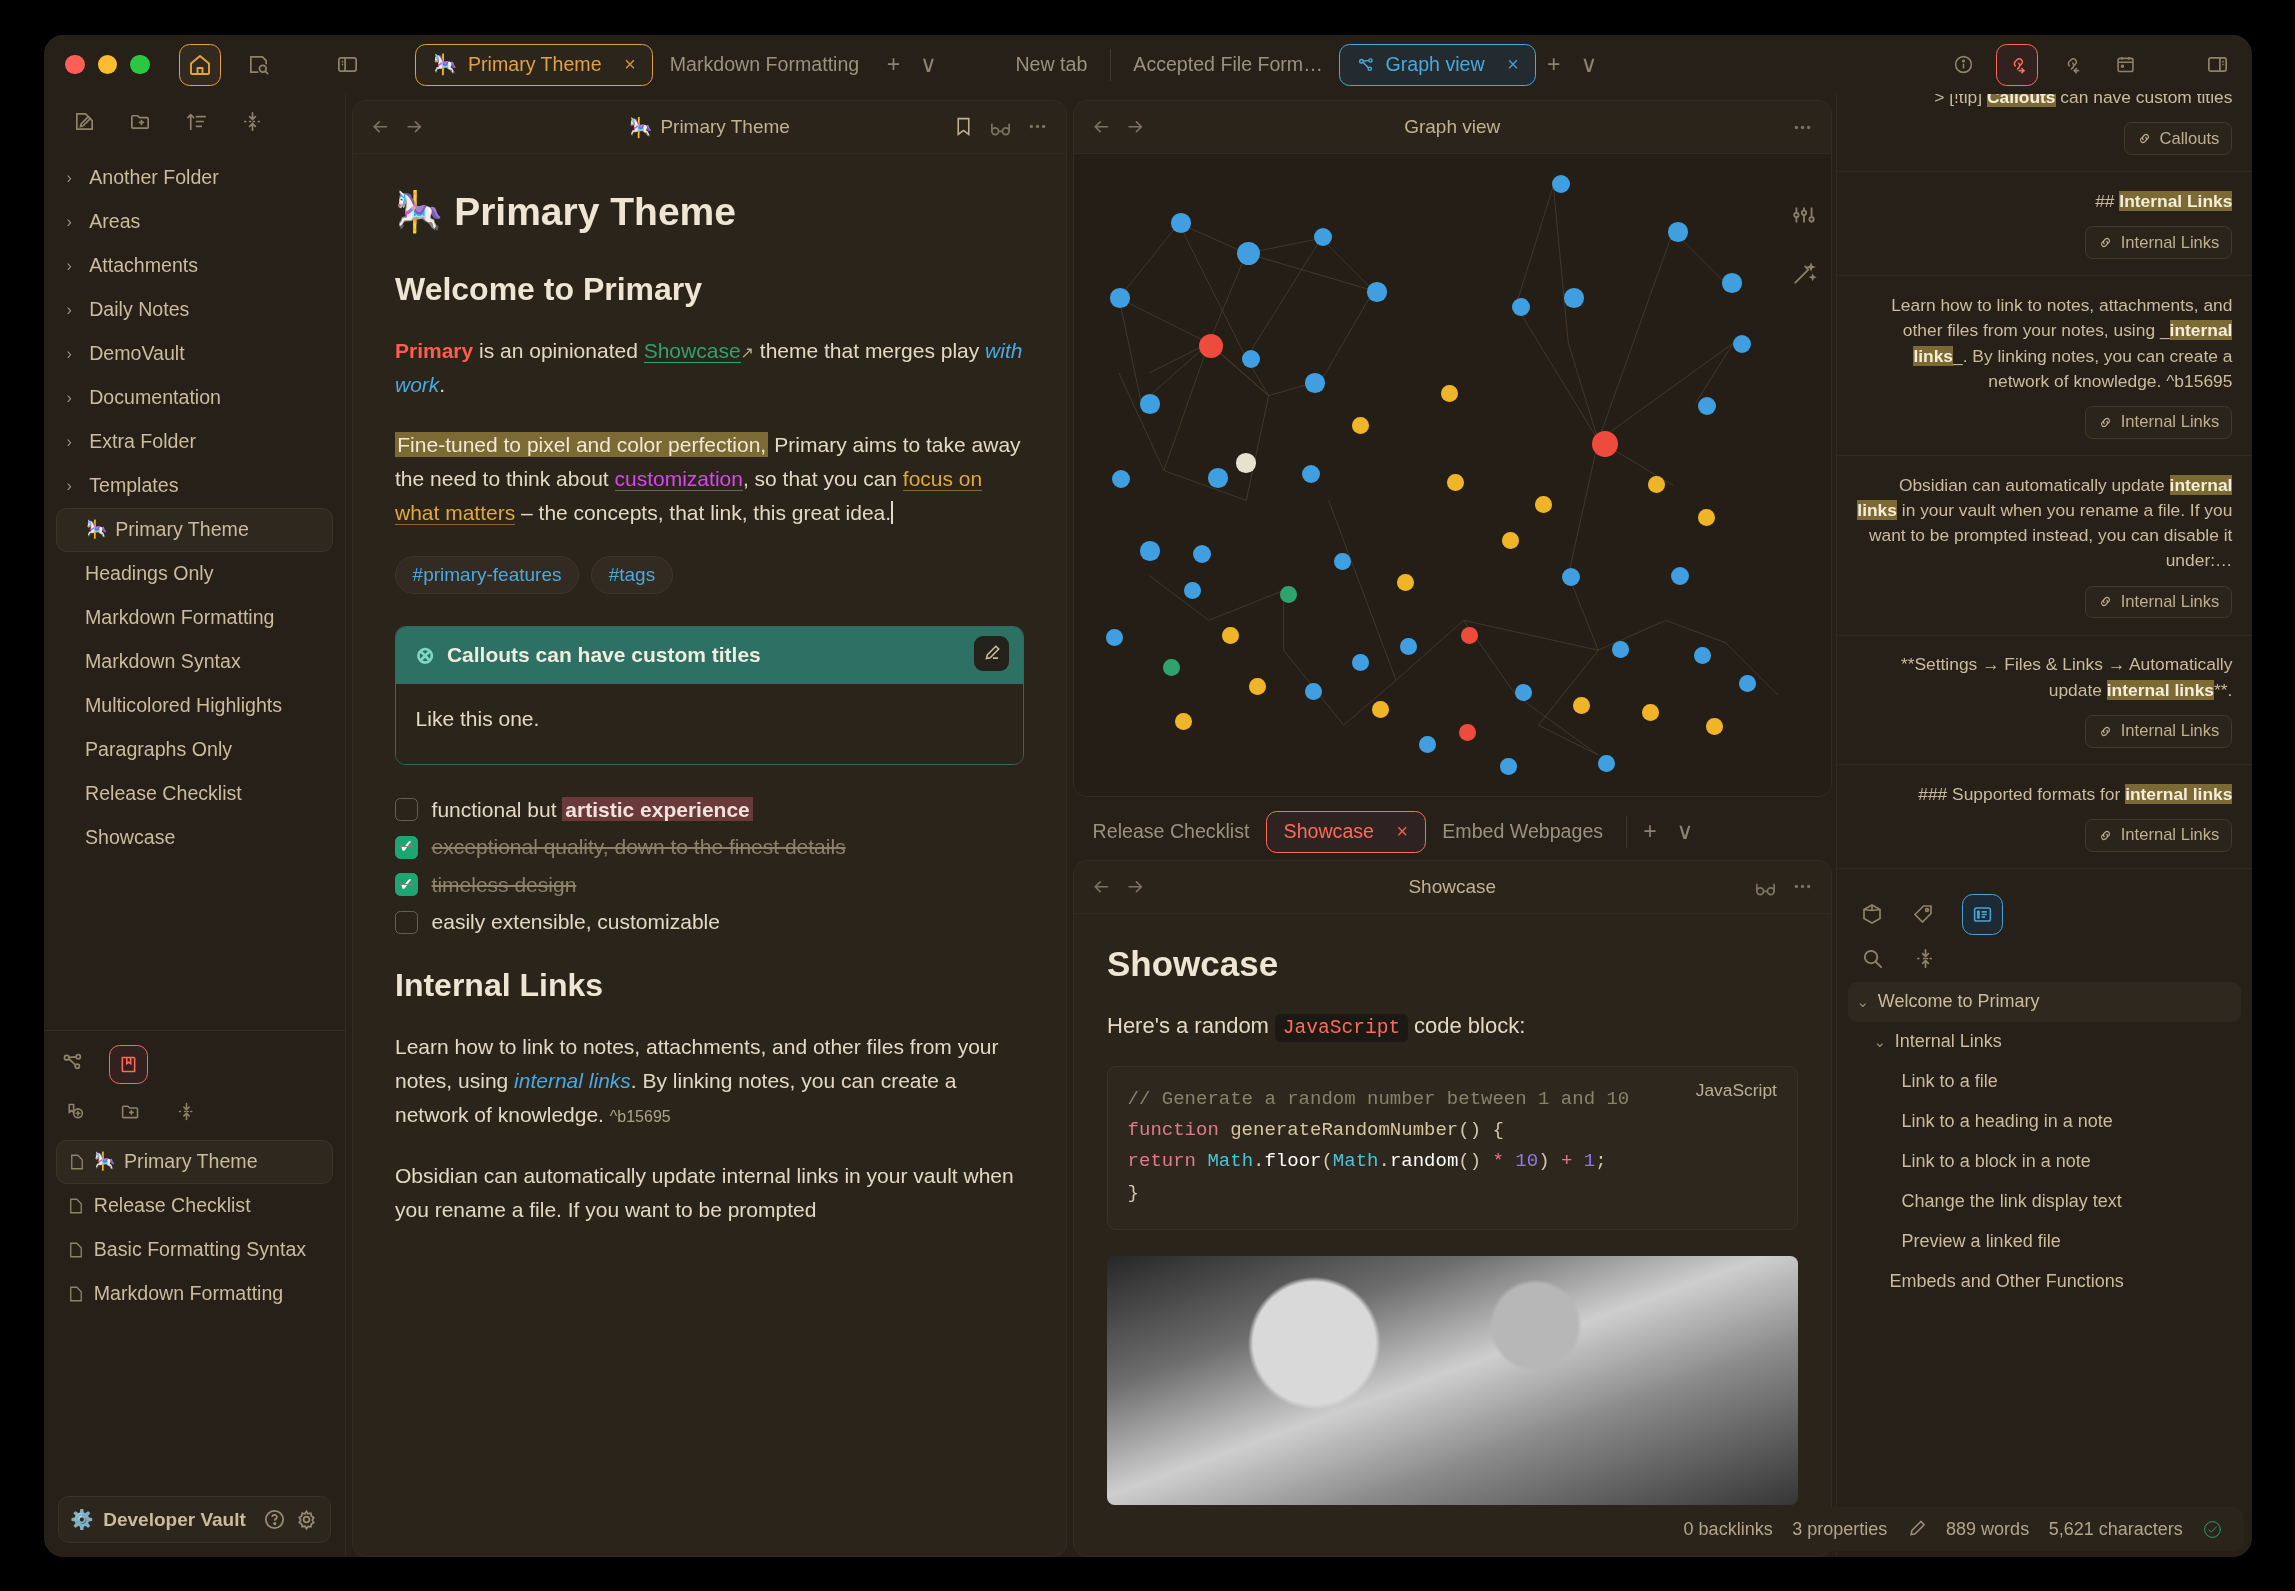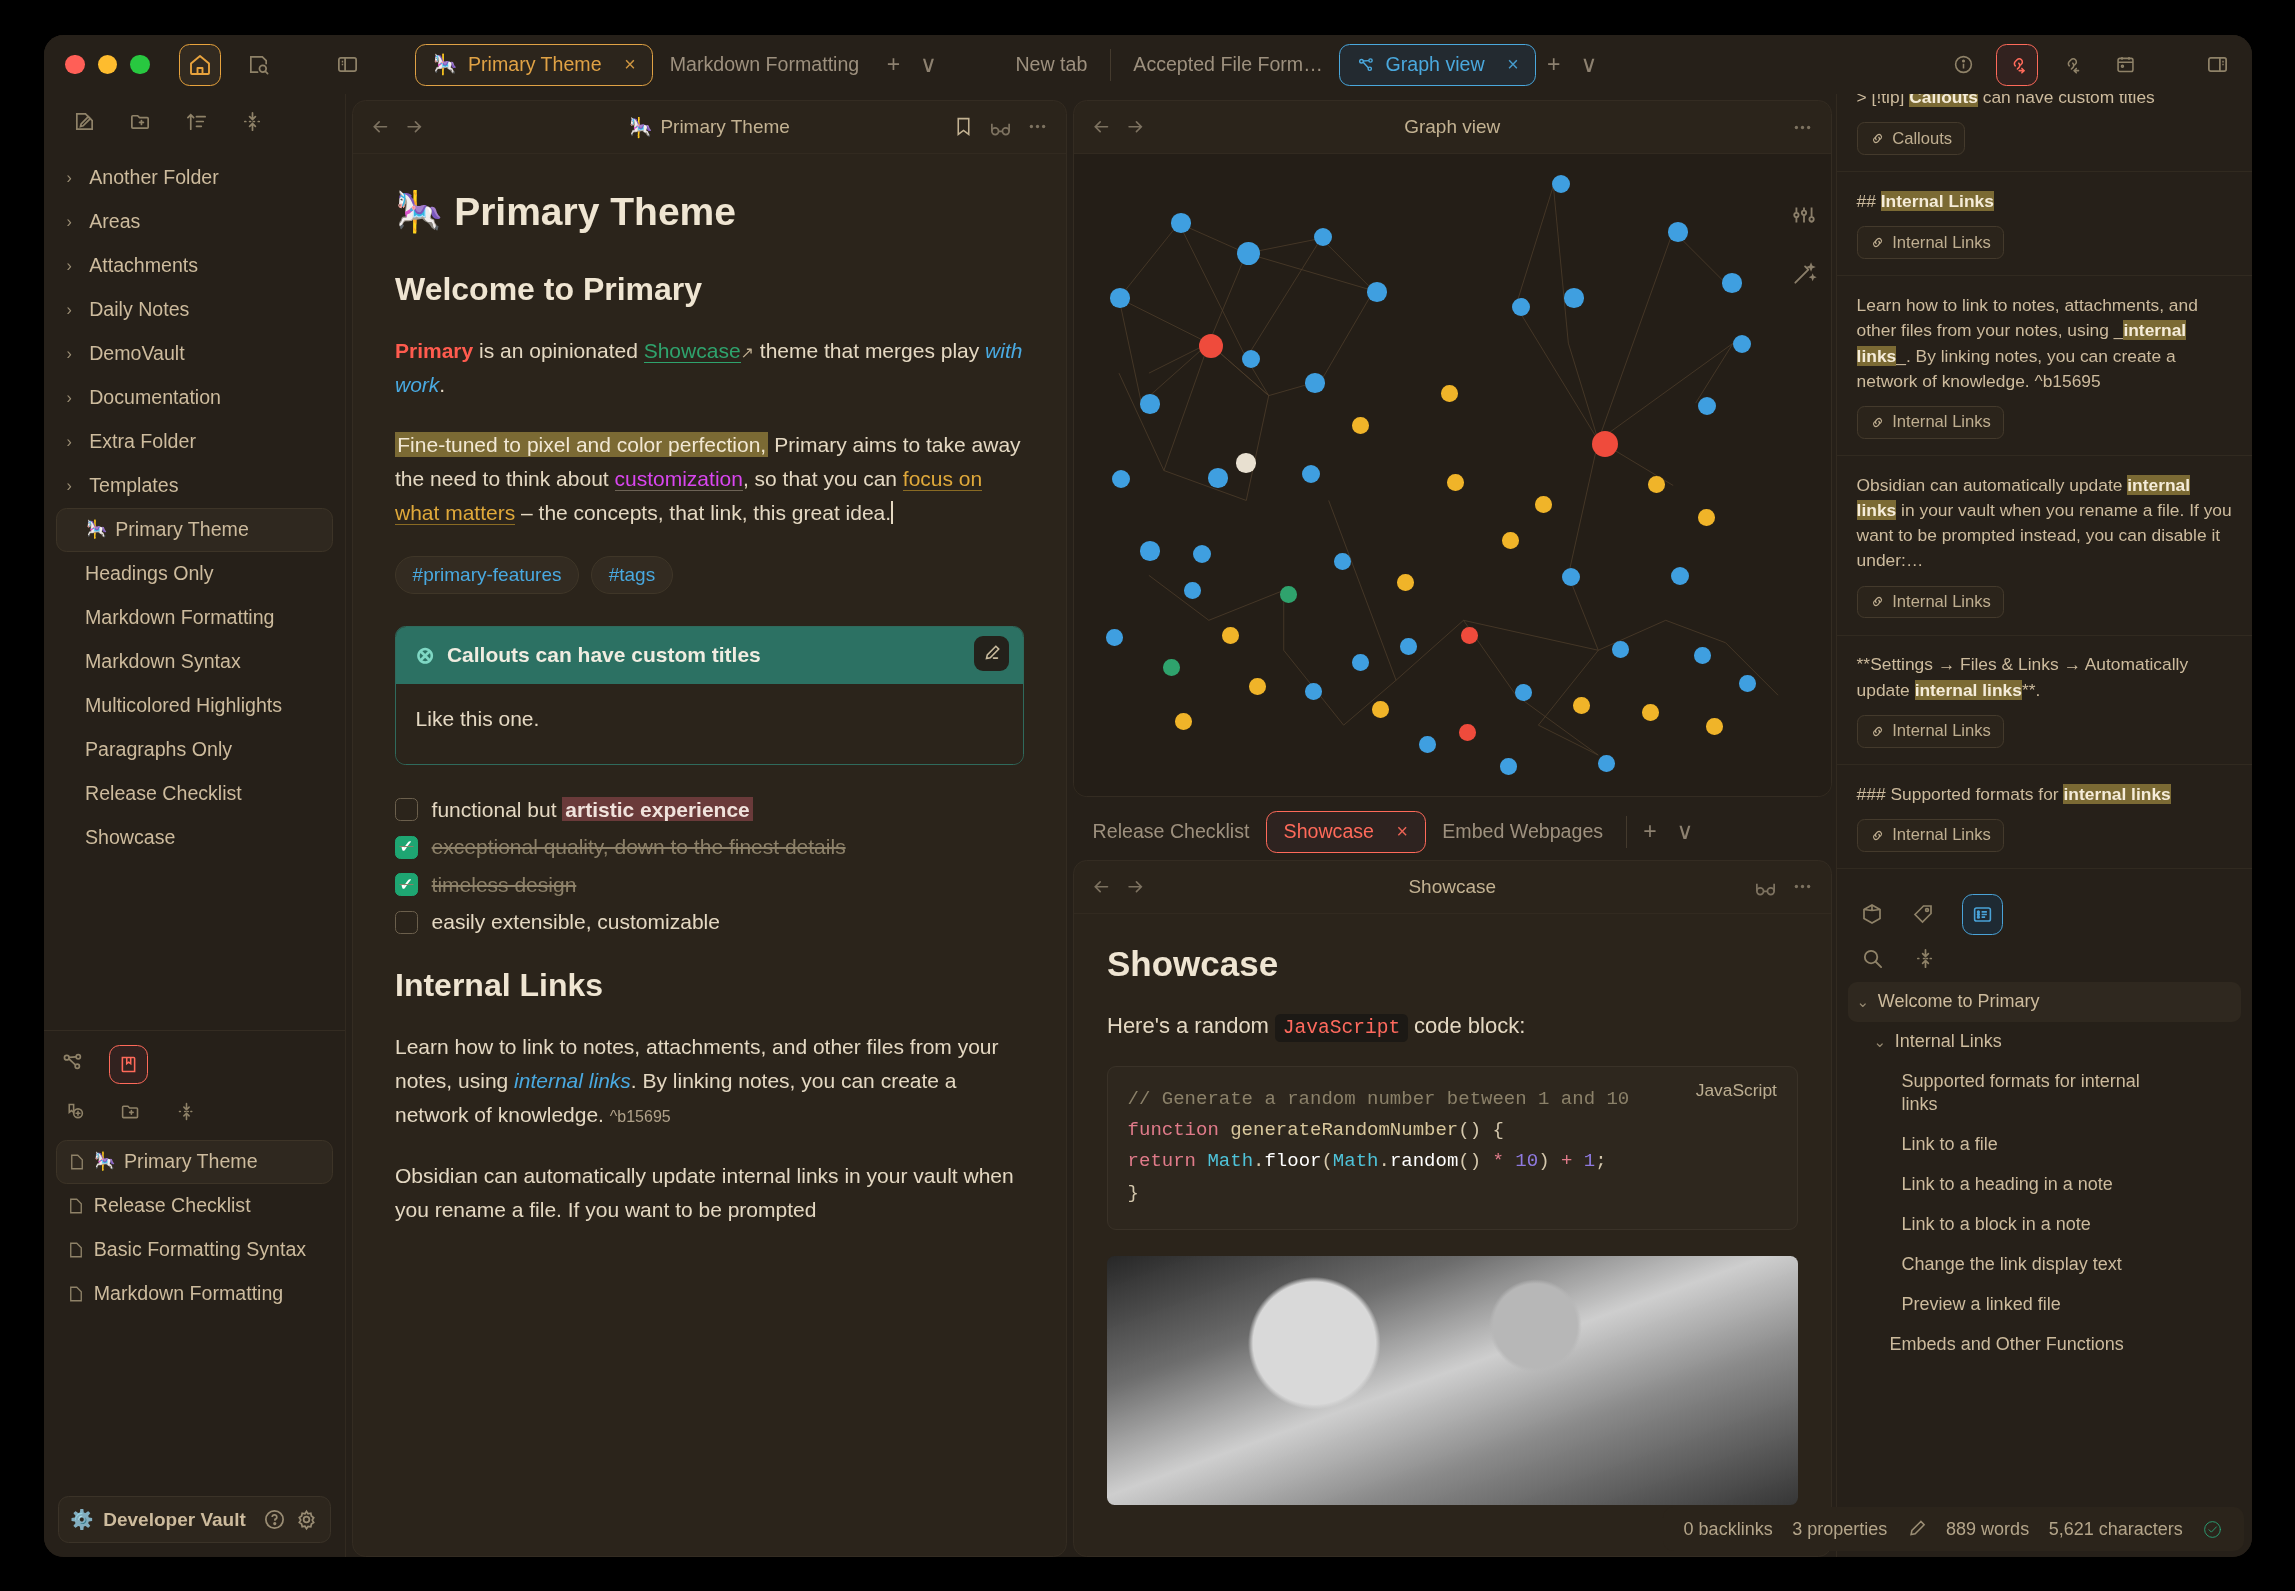--- a/index.html
+++ b/index.html
@@ -239,21 +239,21 @@
   }
 
   
   .rightbar {
     width: 416px; flex: 0 0 416px;
     background: #262019;
     border-left: 0.8px solid #322a20;
     display: flex; flex-direction: column; min-height: 0;
   }
   .rb-results { flex: 0 0 786px; overflow: hidden; }
-  .rb-item { padding: 16.6px 19.6px; border-bottom: 0.8px solid #312a20; }
+  .rb-item { padding: 16.6px 19.6px; border-bottom: 0.8px solid #312a20; text-align: right; }
   .rb-text { font-size: 17.4px; line-height: 1.45; color: #cdbb9d; margin-bottom: 12px; }
   .hl-y { background: #7b6a34; color: #f5ecd9; }
   .rb-chip {
     display: inline-flex; align-items: center; gap: 7.6px;
     border: 0.8px solid #443a2c; border-radius: 7.6px;
     padding: 5.3px 12px; font-size: 16.6px; color: #bfae90;
     background: #2b241b; cursor: pointer;
   }
   .rb-icons { display: flex; gap: 27px; padding: 13.6px 23px 7.6px 23px; align-items:center; }
   .rb-icons2 { display: flex; gap: 30px; padding: 4.5px 24px 12px 24px; }
@@ -1051,23 +1051,20 @@
       <div class="rb-outline">
         <div class="ol-row sel">
           <span class="ol-chev">⌄</span>
           <span>Welcome to Primary</span>
         </div>
         <div class="ol-row ol-l1">
           <span class="ol-chev">⌄</span>
           <span>Internal Links</span>
         </div>
         <div class="ol-row ol-l2">
-            <span style="max-width:272px">Supported formats for internal links</span>
-          </div>
-        <div class="ol-row ol-l2">
             <span>Link to a file</span>
           </div>
         <div class="ol-row ol-l2">
             <span>Link to a heading in a note</span>
           </div>
         <div class="ol-row ol-l2">
             <span>Link to a block in a note</span>
           </div>
         <div class="ol-row ol-l2">
             <span>Change the link display text</span>

